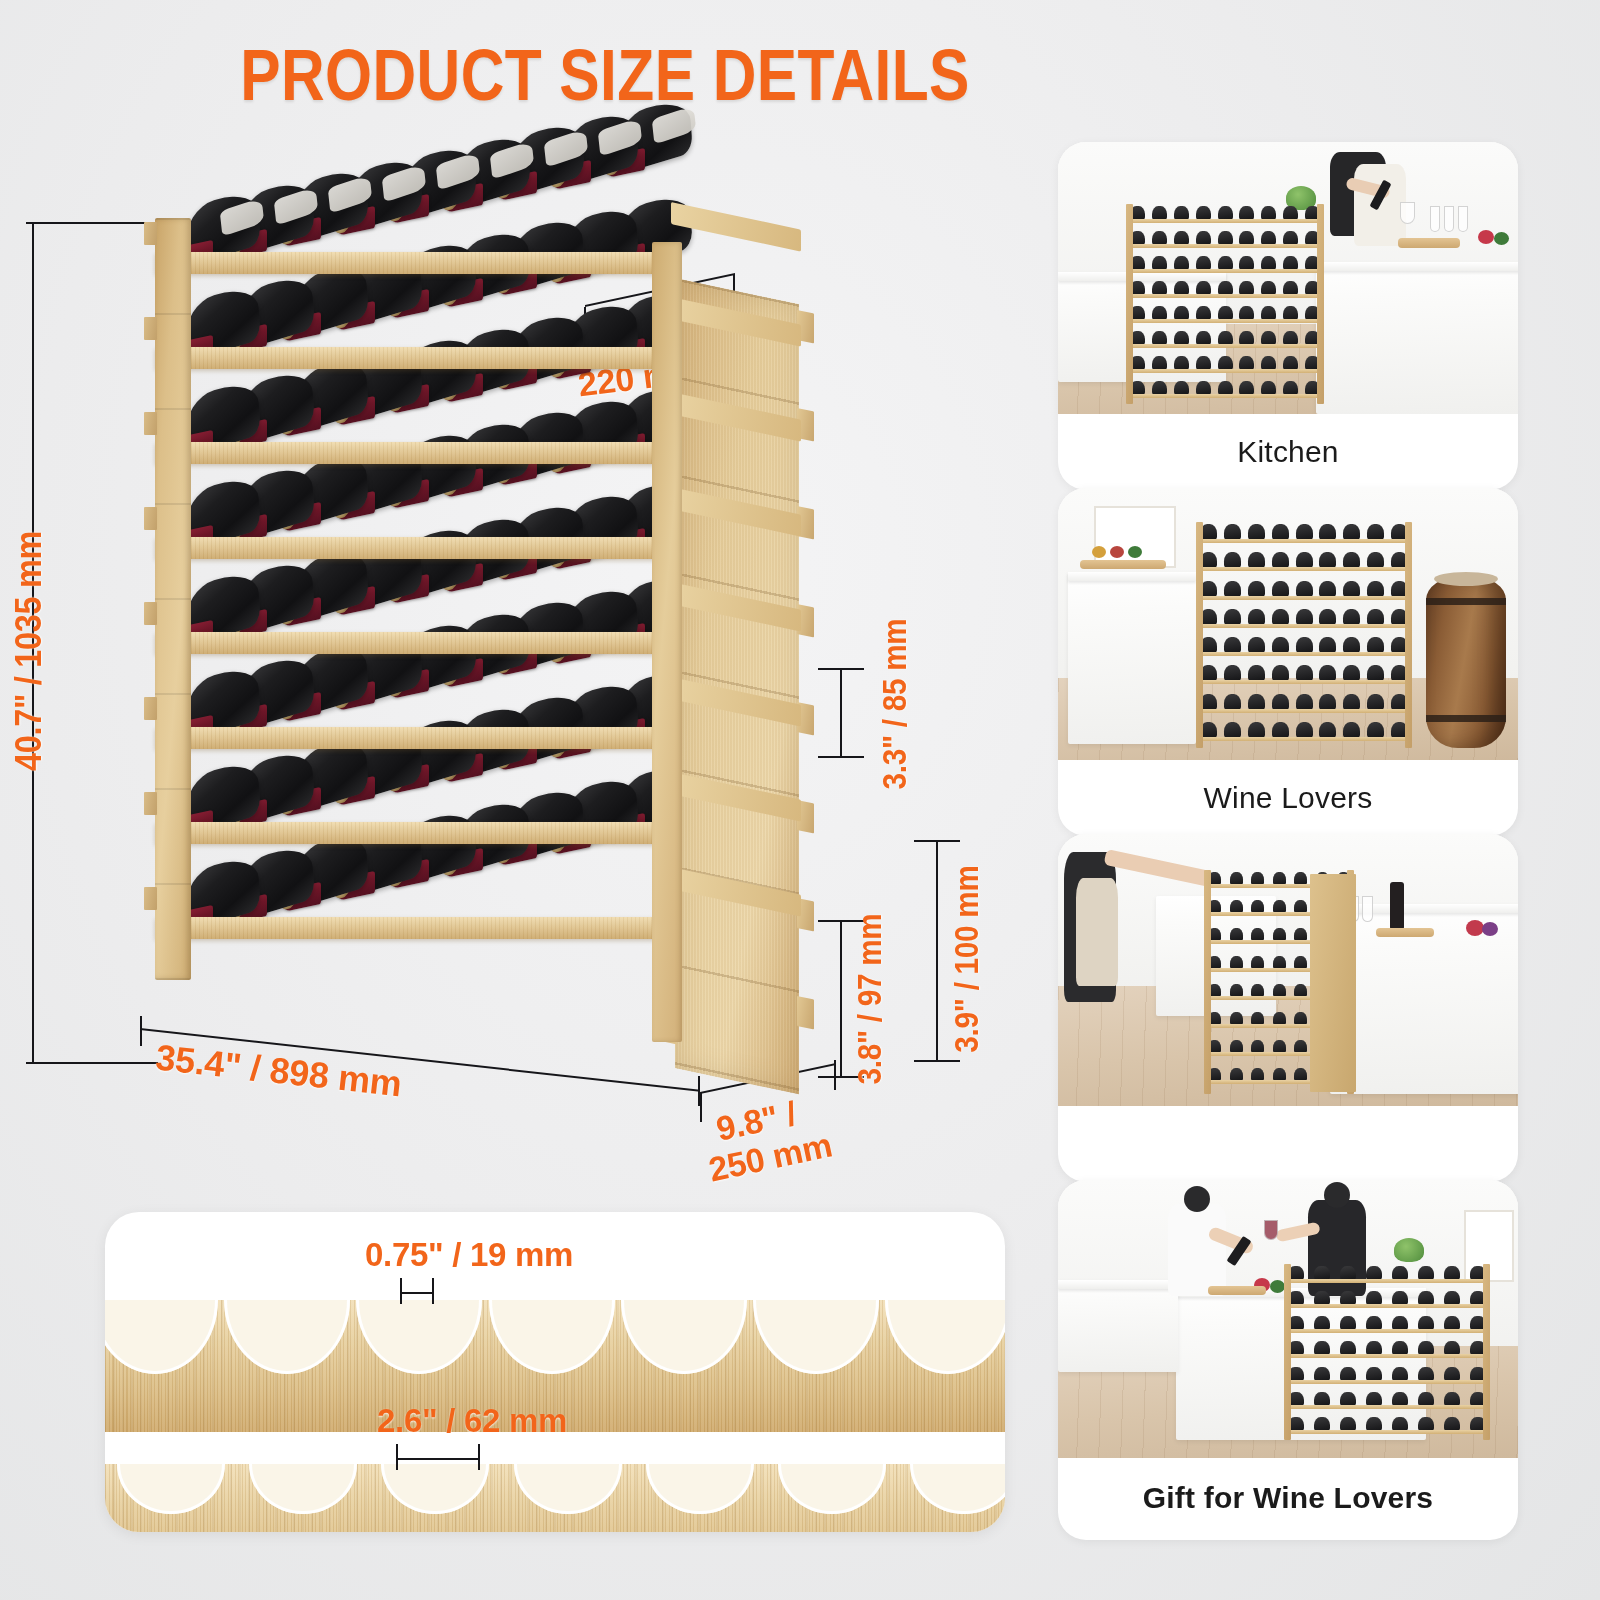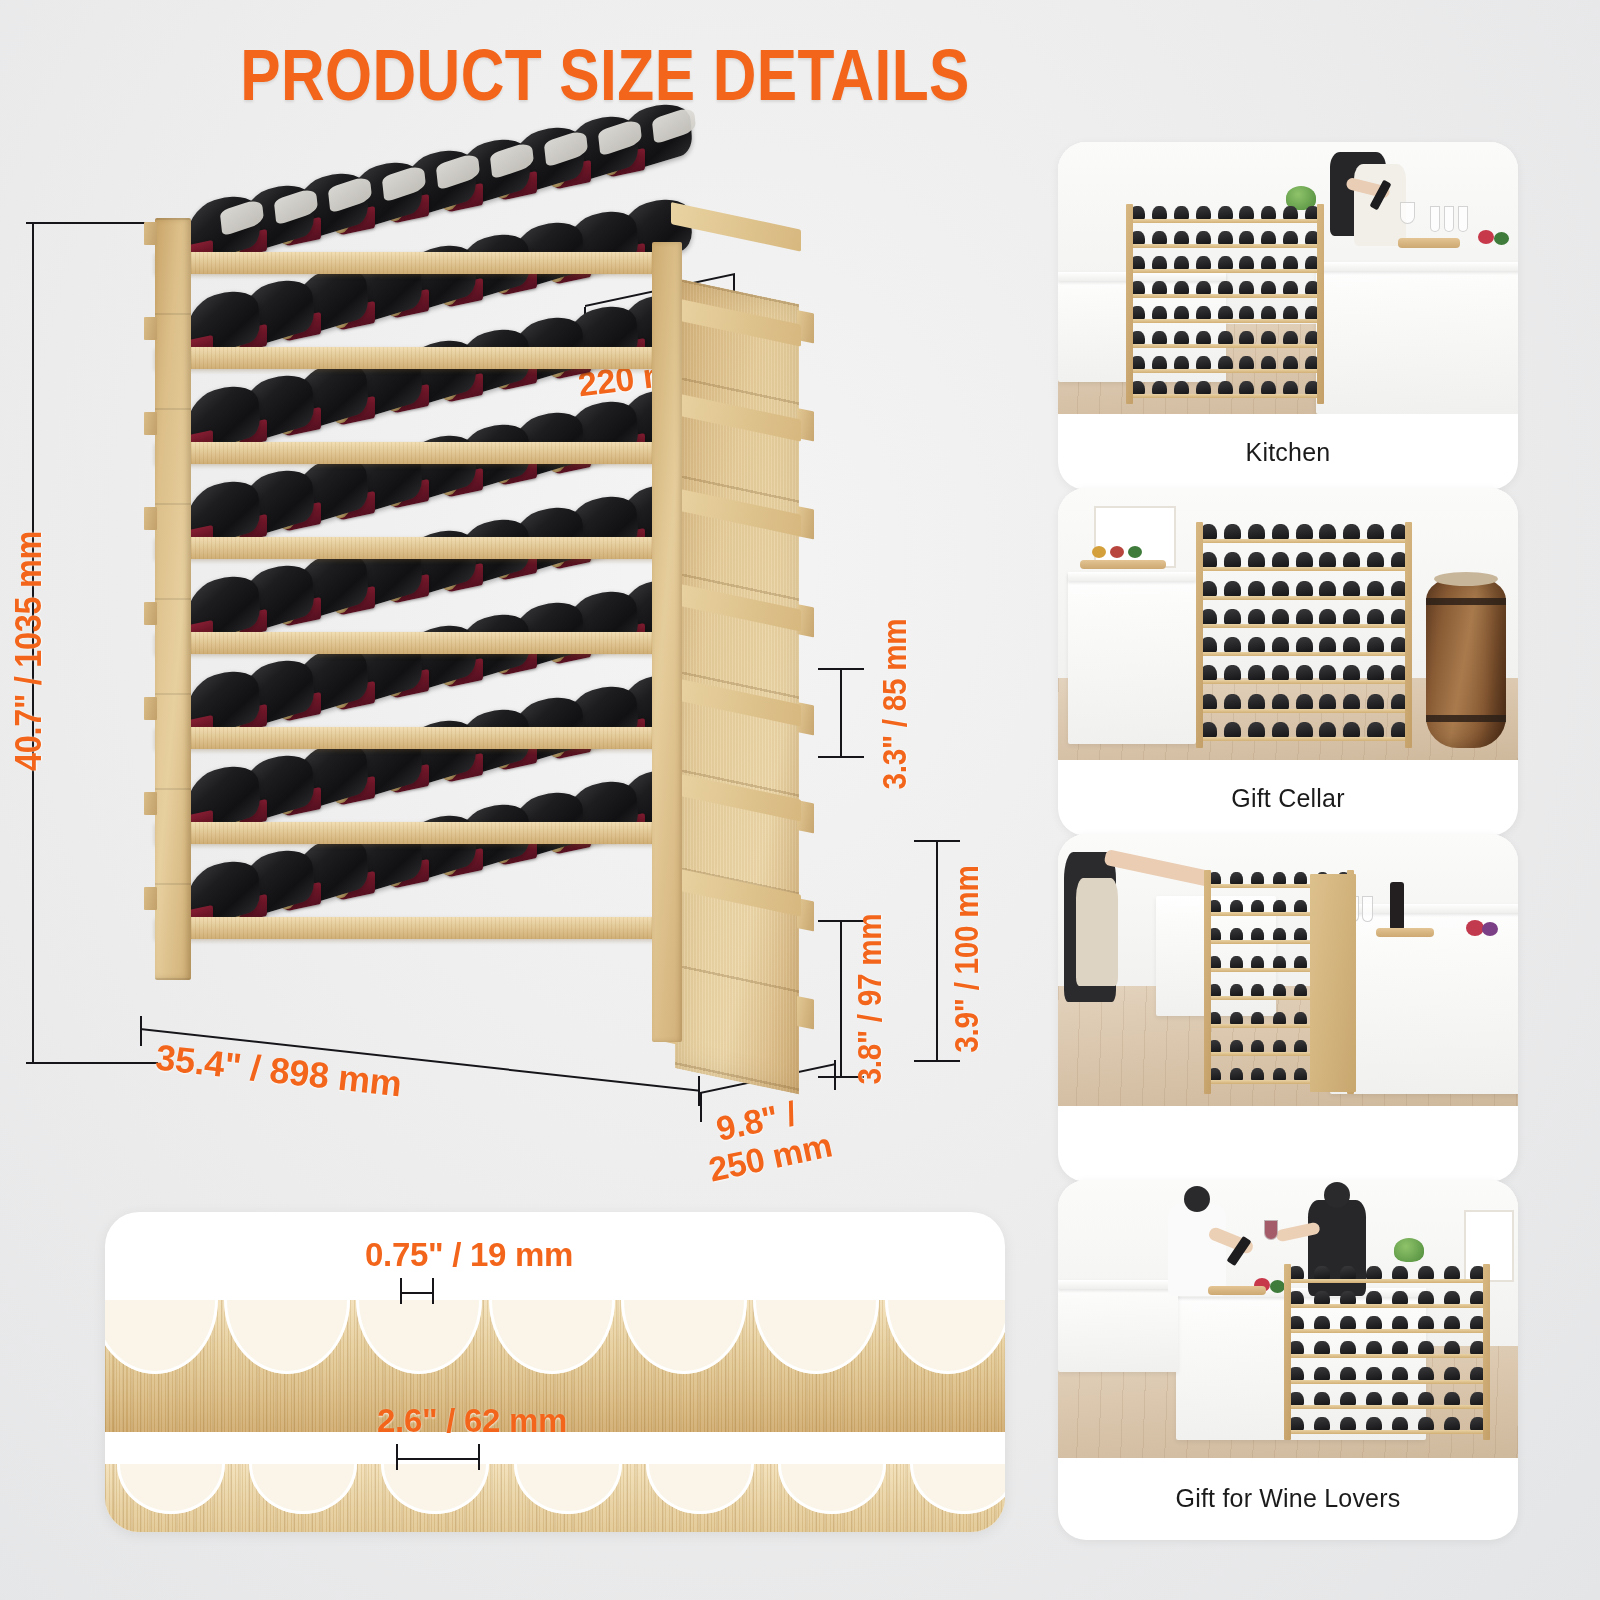--- a/index.html
+++ b/index.html
@@ -262,21 +262,21 @@
   }
   .scene-photo {
     position: relative;
     width: 100%;
     overflow: hidden;
     background: linear-gradient(170deg,#f7f7f6 0%,#efefee 60%,#e9e7e3 100%);
   }
   .scene-caption {
     text-align: center;
     color: #1b1b1b;
-    font-size: 25px;
+    font-size: 30px;
     letter-spacing: 0.2px;
     font-family: "Liberation Sans", sans-serif;
   }
 
   
   .floor {
     position: absolute; left: 0; right: 0; bottom: 0;
     background: linear-gradient(175deg,#e3d2bd 0%,#d9c5ab 50%,#cfb99d 100%);
   }
   .floor::after {
@@ -1126,21 +1126,21 @@
       </div>
 
     <div style="position:absolute; left:368px; top:88px; width:80px; height:172px; border-radius:44% 44% 40% 40% / 14% 14% 18% 18%;
                 background: linear-gradient(100deg,#5d3a21 0%,#8a5c35 22%,#a87a4c 48%,#8a5c35 74%,#5b3820 100%);
                 box-shadow: inset -12px 0 20px rgba(40,20,5,0.42);">
       <div class="hoop" style="top:22px;"></div>
       <div class="hoop" style="bottom:26px;"></div>
       <div style="position:absolute; left:8px; right:8px; top:-4px; height:14px; background:#c8b69a; border-radius:50%;"></div>
     </div>
   </div>
-  <div class="scene-caption" style="line-height:76px;">Gift  Cellar</div>
+  <div class="scene-caption" style="line-height:76px;">Wine  Lovers</div>
 </div>
 
 <div class="scene-card" style="top:834px; height:348px;">
   <div class="scene-photo" style="height:272px;">
     <div class="wall" style="height:160px;"></div>
     <div class="floor" style="height:120px;"></div>
     <div class="counter" style="left:272px; top:70px; width:196px; height:190px;">
         <div class="counter-top"></div>
       </div>
     <div class="counter" style="left:98px; top:62px; width:120px; height:120px;"></div>
@@ -1344,14 +1344,14 @@
           <div class="mini-bot" style="width: 16px; height: 14px;"></div>
           <div class="mini-bot" style="width: 16px; height: 14px;"></div>
           <div class="mini-bot" style="width: 16px; height: 14px;"></div>
           <div class="mini-bot" style="width: 16px; height: 14px;"></div>
         </div>
         <div class="mini-shelf" style="top: 165.857px; width: 198px; height: 4px;"></div>
         <div class="mini-post" style="left: -4px; width: 7px;"></div>
         <div class="mini-post" style="right: -4px; width: 7px;"></div>
       </div>
   </div>
-  <div class="scene-caption" style="line-height:80px;">Gift for Wine Lovers</div>
+  <div class="scene-caption" style="line-height:80px;font-weight:bold;">Gift for Wine Lovers</div>
 </div>
 
 </body></html>

